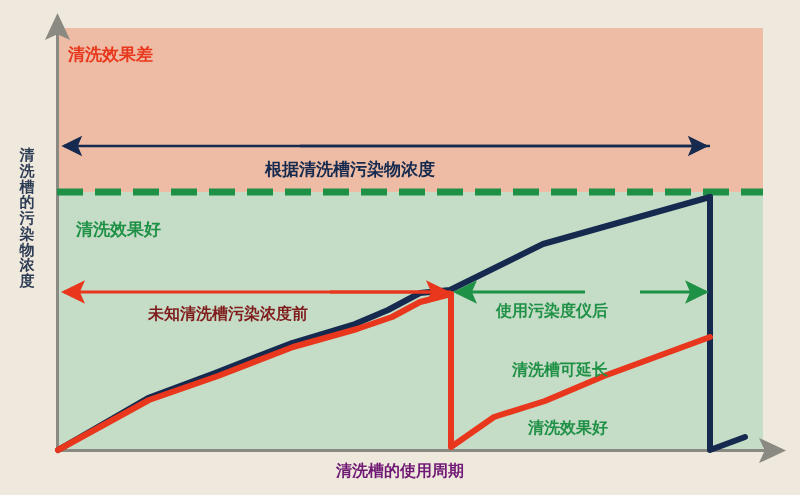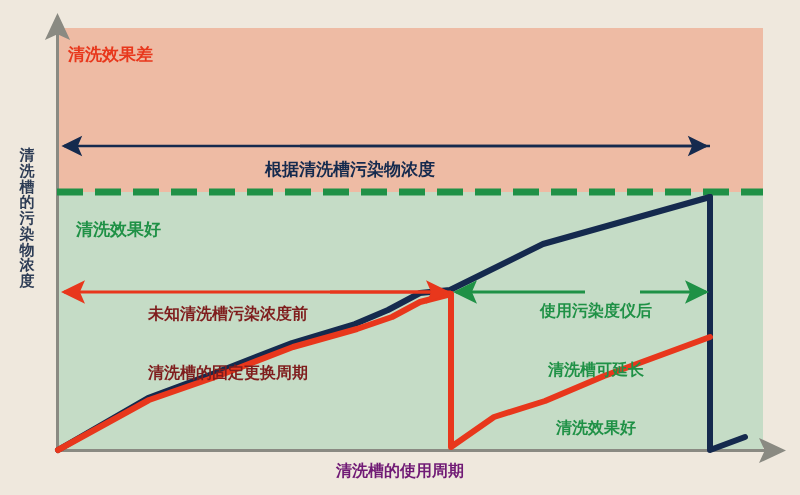--- a/index.html
+++ b/index.html
@@ -51,25 +51,25 @@
     color: #152a4e;
   }
   .ann-red {
     left: 148px;
     top: 265px;
     font-size: 16px;
     color: #7f1d1d;
     text-align: center;
   }
   .ann-green {
-    left: 540px;
+    left: 496px;
     top: 262px;
     font-size: 16px;
     color: #1f9146;
-    text-align: center;
+    text-align: right;
   }
   .x-axis-title {
     left: 0px;
     top: 461px;
     width: 800px;
     text-align: center;
     font-size: 16px;
     color: #701a75;
     font-weight: 700;
   }
@@ -135,21 +135,20 @@
 
   <div class="txt lbl-bad">清洗效果差</div>
   <div class="txt lbl-good">清洗效果好</div>
 
   <div class="txt ann-navy">
     <div>根据清洗槽污染物浓度</div>
   </div>
 
   <div class="txt ann-red">
     <div>未知清洗槽污染浓度前</div>
-    <div>清洗槽的固定更换周期</div>
   </div>
 
   <div class="txt ann-green">
     <div>使用污染度仪后</div>
     <div>清洗槽可延长</div>
     <div>清洗效果好</div>
   </div>
 
   <div class="txt y-axis-title"><span>清</span><span>洗</span><span>槽</span><span>的</span><span>污</span><span>染</span><span>物</span><span>浓</span><span>度</span></div>
   <div class="txt x-axis-title">清洗槽的使用周期</div>

